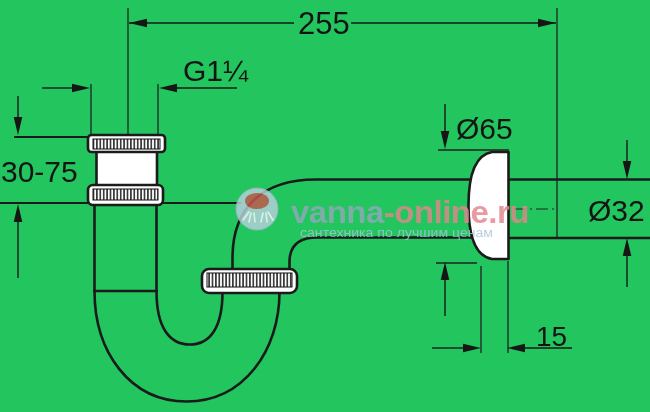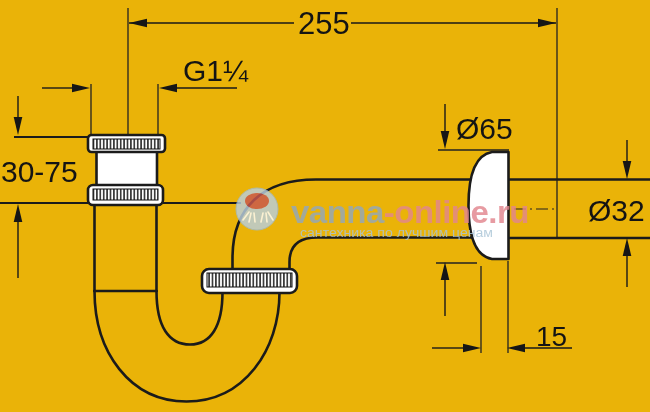--- a/index.html
+++ b/index.html
@@ -1,16 +1,16 @@
 <!DOCTYPE html>
 <html><head>
 <meta charset="utf-8">
 <style>
   html,body{margin:0;padding:0;background:#ffffff;}
-  #stage{position:relative;width:650px;height:412px;background:#eab308;overflow:hidden;}
+  #stage{position:relative;width:650px;height:412px;background:#22c55e;overflow:hidden;}
   svg{position:absolute;left:0;top:0;}
   .outline{fill:none;stroke:#1b1b1b;stroke-width:2.6;stroke-linecap:round;stroke-linejoin:round;}
   .outline-f{fill:#ffffff;stroke:#1b1b1b;stroke-width:2.6;stroke-linejoin:round;}
   .thin{fill:none;stroke:#191919;stroke-width:1.4;}
   .xline{fill:none;stroke:#222222;stroke-width:1.3;}
   .mid{fill:none;stroke:#1b1b1b;stroke-width:2.0;}
   .cl{fill:none;stroke:#222222;stroke-width:1.2;stroke-dasharray:12 4 2 4;}
   .arrow{fill:#161616;stroke:none;}
   .dimtext{font-family:"Liberation Sans", sans-serif;fill:#141414;}
   .wmtext{font-family:"Liberation Sans", sans-serif;font-weight:bold;}

